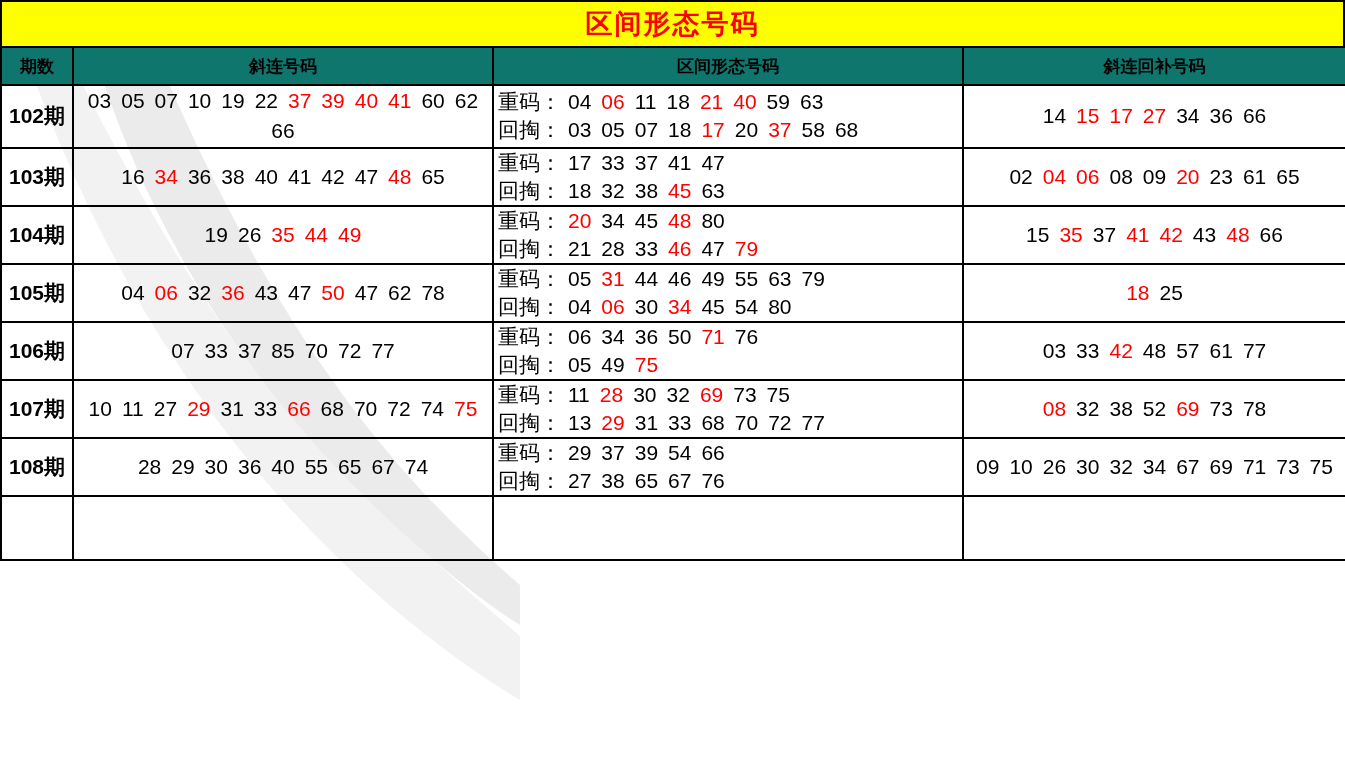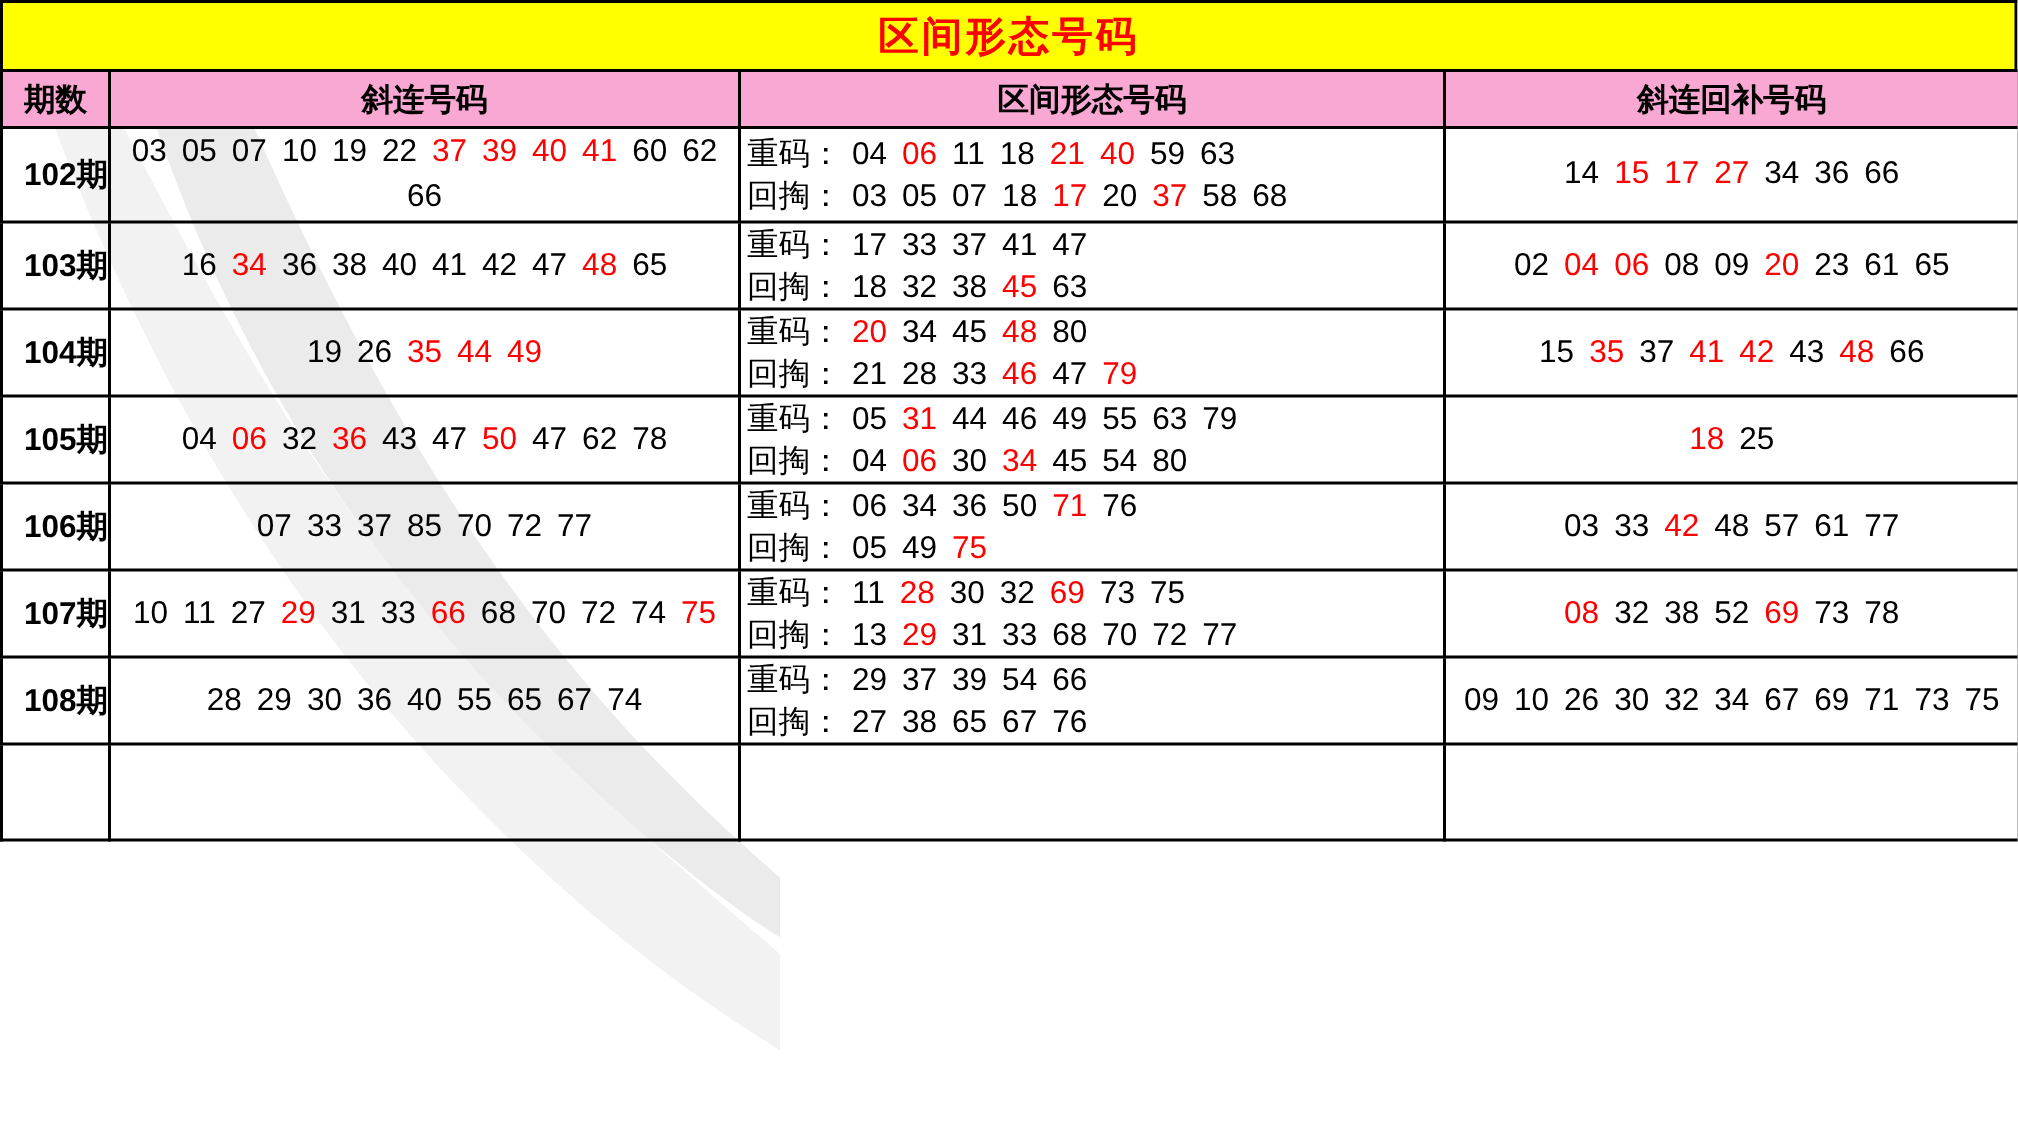--- a/index.html
+++ b/index.html
@@ -55,34 +55,34 @@
     width: 1345px;
     table-layout: fixed;
     background: transparent;
   }
   table.grid th, table.grid td {
     border: 2px solid #000000;
     box-sizing: border-box;
     padding: 0;
   }
   thead th {
-    background: #f9a8d4;
+    background: #0f766e;
     height: 38px;
-    font-size: 21px;
+    font-size: 17px;
     font-weight: bold;
     color: #000000;
     text-align: center;
   }
   col.c-period { width: 72px; }
   col.c-xielian { width: 420px; }
   col.c-zhongjie { width: 470px; }
   col.c-huibu { width: 383px; }
 
   td.period {
-    text-align: right;
+    text-align: center;
     font-size: 21px;
     font-weight: bold;
     color: #000000;
     background: rgba(255,255,255,0.0);
   }
   td.cell {
     text-align: center;
     vertical-align: middle;
     font-size: 21px;
     color: #000000;

